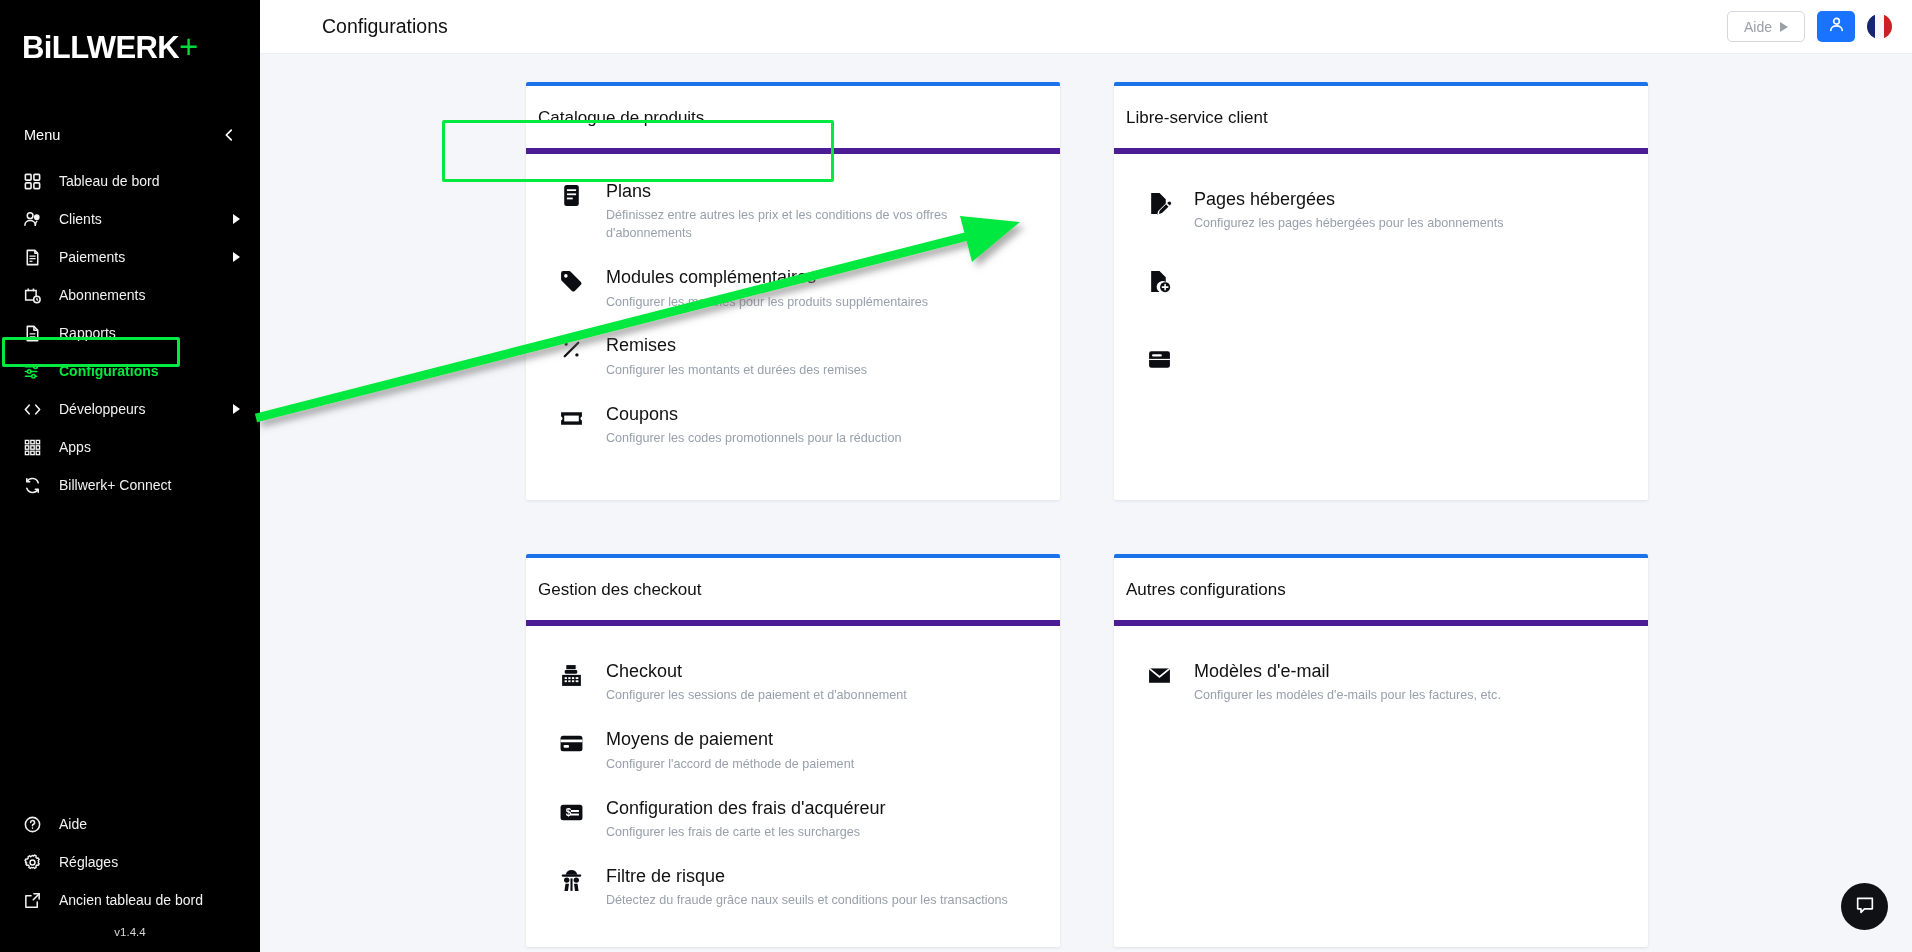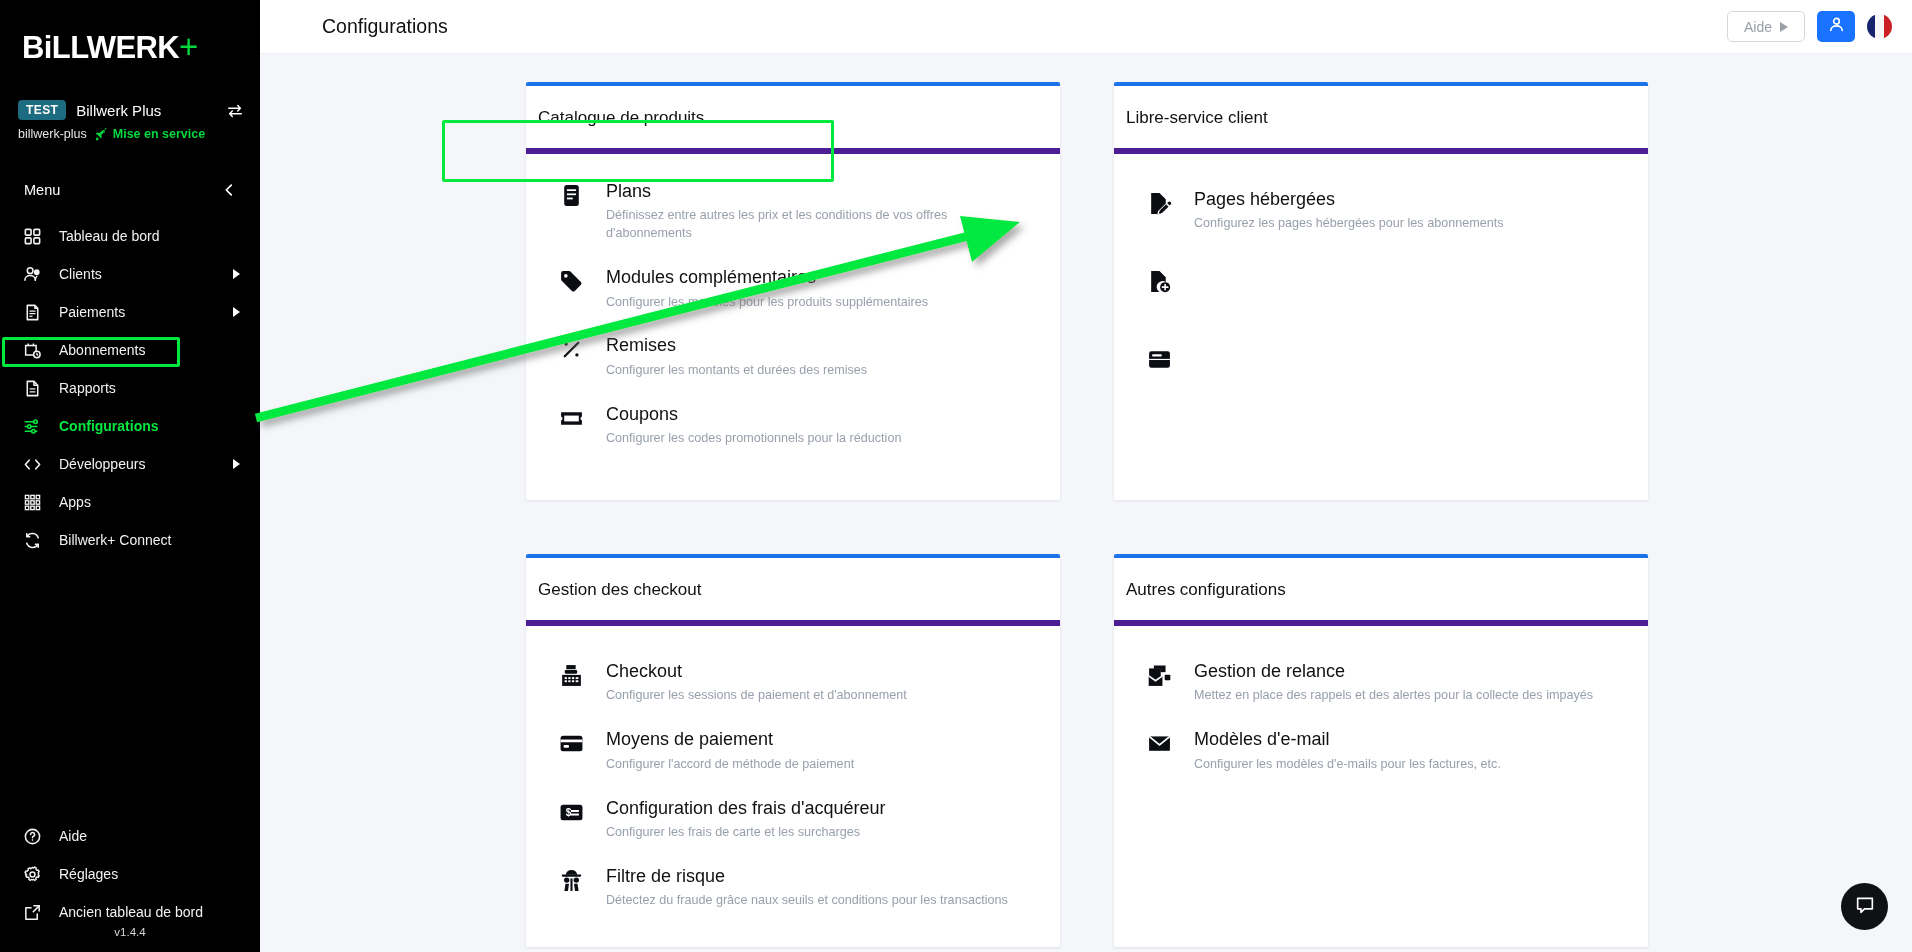--- a/index.html
+++ b/index.html
@@ -51,21 +51,21 @@
   .nav-caret { position: absolute; right: 20px; width: 0; height: 0;
     border-left: 7px solid #fff; border-top: 5px solid transparent; border-bottom: 5px solid transparent; }
   .nav-item.active .nav-label { color: #00e93f; font-weight: 700; }
   .nav-item.active .nav-icon svg { stroke: #00e93f; fill: none; }
   .highlight-box-nav {
     position: absolute; left: 2px; top: 337px; width: 178px; height: 30px;
     border: 3px solid #00e93f; border-radius: 2px; pointer-events: none;
   }
 
   .sidebar-bottom { position: absolute; bottom: 0; left: 0; width: 260px; padding-bottom: 14px; }
-  .version { text-align: center; font-size: 11.5px; color: #d8d8d8; }
+  .version { text-align: center; font-size: 11.5px; color: #d8d8d8; margin-top: 12px; }
 
   
   .main { flex: 1; height: 952px; position: relative; background: #f4f6f9; overflow: hidden; }
   .topbar {
     height: 54px; background: #fff; display: flex; align-items: center;
     padding: 0 20px 0 62px; border-bottom: 1px solid #eceff3;
   }
   .page-title { font-size: 19.5px; color: #111; font-weight: 400; }
   .topbar-right { margin-left: auto; display: flex; align-items: center; gap: 12px; }
   .aide-btn {
@@ -124,43 +124,20 @@
 <div id="app">
 
   <aside class="sidebar">
 
     <div class="logo-wrap">
       <div class="logo">
         <span>BiLLWERK</span><span class="plus">+</span>
       </div>
     </div>
 
-    <div class="tenant">
-      <div class="tenant-row1">
-        <span class="badge-test">TEST</span>
-        <span class="tenant-name">Billwerk Plus</span>
-        <span class="swap-icon">
-          <svg viewBox="0 0 20 20" width="18" height="18" fill="none" stroke="#fff" stroke-width="1.6" stroke-linecap="round" stroke-linejoin="round">
-            <path d="M3 7h13M13 4l3 3-3 3"></path>
-              <path d="M17 13H4M7 10l-3 3 3 3"></path>
-          </svg>
-        </span>
-      </div>
-      <div class="tenant-row2">
-        <span class="tenant-slug">billwerk-plus</span>
-        <span class="tenant-status">
-          <span class="rocket">
-            <svg viewBox="0 0 16 16" width="13" height="13" fill="#00d83c">
-              <path d="M14.5 1.5c-3 0-5.6 1.1-7.4 3L5.4 6.2 2.6 5.6 1 7.3l2.6 1.2.6 1.3 1.3.6L6.7 13l1.7-1.6-.6-2.8 1.7-1.7c1.9-1.8 3-4.4 3-7.4zM10.6 4.2a.95.95 0 1 1 1.35 1.35.95.95 0 0 1-1.35-1.35zM1.6 12.2c.7-.7 1.7-.7 2.3 0 .7.7.7 1.7 0 2.3-.6.6-2.9 1-2.9 1s.3-2.7.6-3.3z"></path>
-            </svg>
-          </span>
-          <span>Mise en service</span>
-        </span>
-      </div>
-    </div>
 
     <div class="menu-head">
       <span class="menu-head-label">Menu</span>
       <span class="collapse-btn">
         <svg viewBox="0 0 20 20" width="18" height="18" fill="none" stroke="#fff" stroke-width="1.9" stroke-linecap="round" stroke-linejoin="round">
           <path d="M12.5 4.5 7 10l5.5 5.5"></path>
         </svg>
       </span>
     </div>
 
@@ -542,36 +519,20 @@
           </div>
         </div>
       </div>
 
       <div class="card">
         <div class="card-head">
           <div class="card-title">Autres configurations</div>
         </div>
         <div class="card-body">
 
-          <div class="row" style="min-height:66px">
-            <span class="row-icon">
-              <svg viewBox="0 0 24 24" width="25" height="25" fill="#0b0d12">
-                <path d="M6.6 2.4h11.2v6.4H6.6z"></path>
-                <path d="M2.4 5.6h10.4v7.2H2.4z" fill="#fff"></path>
-                <path d="M2 5.2h11.2v7.6H2z"></path>
-                <path d="M1.6 12.4h13.2V22H1.6z"></path>
-                <path d="M1.6 12.4 8.2 17l6.6-4.6" fill="none" stroke="#fff" stroke-width="1.5"></path>
-                <rect x="17" y="11.2" width="5.4" height="5.4" rx=".8"></rect>
-              </svg>
-            </span>
-            <span class="row-text">
-              <span class="row-title" style="display:block">Gestion de relance</span>
-              <span class="row-sub" style="display:block">Mettez en place des rappels et des alertes pour la collecte des impayés</span>
-            </span>
-          </div>
 
           <div class="row" style="min-height:60px">
             <span class="row-icon">
               <svg viewBox="0 0 24 24" width="25" height="25" fill="#0b0d12">
                 <path d="M2 5.2h20V19H2z"></path>
                 <path d="M2 5.2 12 13.4l10-8.2" fill="none" stroke="#fff" stroke-width="1.7"></path>
               </svg>
             </span>
             <span class="row-text">
               <span class="row-title" style="display:block">Modèles d'e-mail</span>

